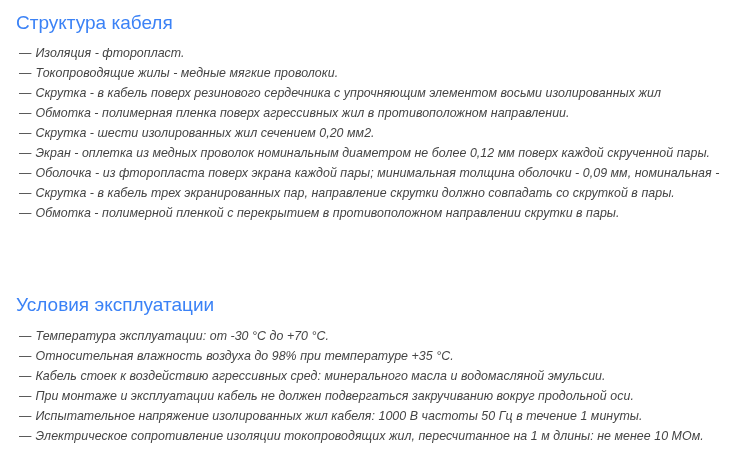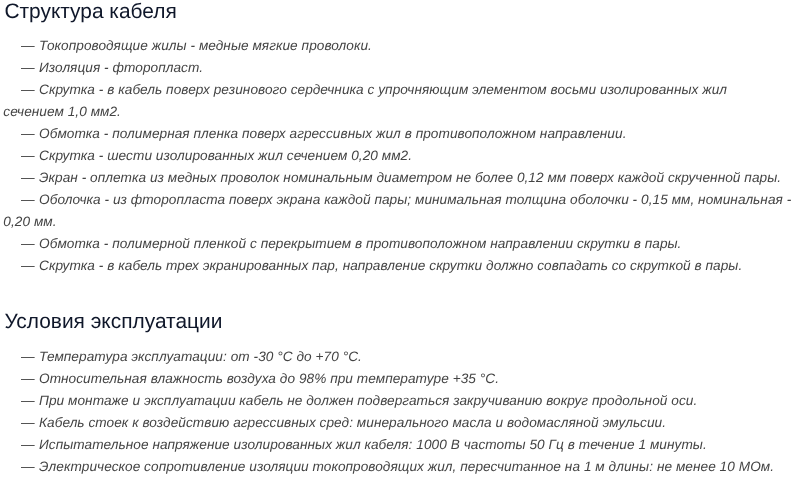--- a/index.html
+++ b/index.html
@@ -14,26 +14,26 @@
       position: relative;
       font-family: "Liberation Sans", sans-serif;
       color: #444444;
     }
     .section {
       position: absolute;
       left: 0;
       width: 732px;
     }
     .section-title {
-      margin: 0;
+      margin: 12px;
       font-family: "Liberation Sans", sans-serif;
       font-weight: normal;
       font-size: 19px;
       line-height: 22px;
-      color: #0f172a;
+      color: #3b82f6;
       padding-left: 4px;
     }
     .item-list {
       list-style: none;
       margin: 0;
       padding: 0 0 0 19px;
     }
     .item {
       font-style: italic;
       font-size: 12.4px;
@@ -53,35 +53,35 @@
     #sec-structure .section-title { margin-bottom: 9px; }
     #sec-conditions { top: 282px; }
     #sec-conditions .section-title { margin-bottom: 10px; }
   </style>
 </head>
 <body>
 
 <div class="section" id="sec-structure">
   <h2 class="section-title">Структура кабеля</h2>
   <ul class="item-list">
+    <li class="item"><span class="dash">—</span><span>Изоляция - фторопласт.</span></li>
     <li class="item"><span class="dash">—</span><span>Токопроводящие жилы - медные мягкие проволоки.</span></li>
-    <li class="item"><span class="dash">—</span><span>Изоляция - фторопласт.</span></li>
-    <li class="item"><span class="dash">—</span><span>Скрутка - в кабель поверх резинового сердечника с упрочняющим элементом восьми изолированных жил</span><span class="cont">сечением 1,0 мм2.</span></li>
+    <li class="item"><span class="dash">—</span><span>Скрутка - в кабель поверх резинового сердечника с упрочняющим элементом восьми изолированных жил</span></li>
     <li class="item"><span class="dash">—</span><span>Обмотка - полимерная пленка поверх агрессивных жил в противоположном направлении.</span></li>
     <li class="item"><span class="dash">—</span><span>Скрутка - шести изолированных жил сечением 0,20 мм2.</span></li>
     <li class="item"><span class="dash">—</span><span>Экран - оплетка из медных проволок номинальным диаметром не более 0,12 мм поверх каждой скрученной пары.</span></li>
-    <li class="item"><span class="dash">—</span><span>Оболочка - из фторопласта поверх экрана каждой пары; минимальная толщина оболочки - 0,15 мм, номинальная -</span><span class="cont">0,20 мм.</span></li>
+    <li class="item"><span class="dash">—</span><span>Оболочка - из фторопласта поверх экрана каждой пары; минимальная толщина оболочки - 0,09 мм, номинальная -</span></li>
+    <li class="item"><span class="dash">—</span><span>Скрутка - в кабель трех экранированных пар, направление скрутки должно совпадать со скруткой в пары.</span></li>
     <li class="item"><span class="dash">—</span><span>Обмотка - полимерной пленкой с перекрытием в противоположном направлении скрутки в пары.</span></li>
-    <li class="item"><span class="dash">—</span><span>Скрутка - в кабель трех экранированных пар, направление скрутки должно совпадать со скруткой в пары.</span></li>
   </ul>
 </div>
 
 <div class="section" id="sec-conditions">
   <h2 class="section-title">Условия эксплуатации</h2>
   <ul class="item-list">
     <li class="item"><span class="dash">—</span><span>Температура эксплуатации: от -30  °С до +70  °С.</span></li>
     <li class="item"><span class="dash">—</span><span>Относительная влажность воздуха до 98% при температуре +35  °С.</span></li>
+    <li class="item"><span class="dash">—</span><span>Кабель стоек к воздействию агрессивных сред: минерального масла и водомасляной эмульсии.</span></li>
     <li class="item"><span class="dash">—</span><span>При монтаже и эксплуатации кабель не должен подвергаться закручиванию вокруг продольной оси.</span></li>
-    <li class="item"><span class="dash">—</span><span>Кабель стоек к воздействию агрессивных сред: минерального масла и водомасляной эмульсии.</span></li>
     <li class="item"><span class="dash">—</span><span>Испытательное напряжение изолированных жил кабеля: 1000 В частоты 50 Гц в течение 1 минуты.</span></li>
     <li class="item"><span class="dash">—</span><span>Электрическое сопротивление изоляции токопроводящих жил, пересчитанное на 1 м длины: не менее 10 МОм.</span></li>
   </ul>
 </div>
 
 </body></html>

